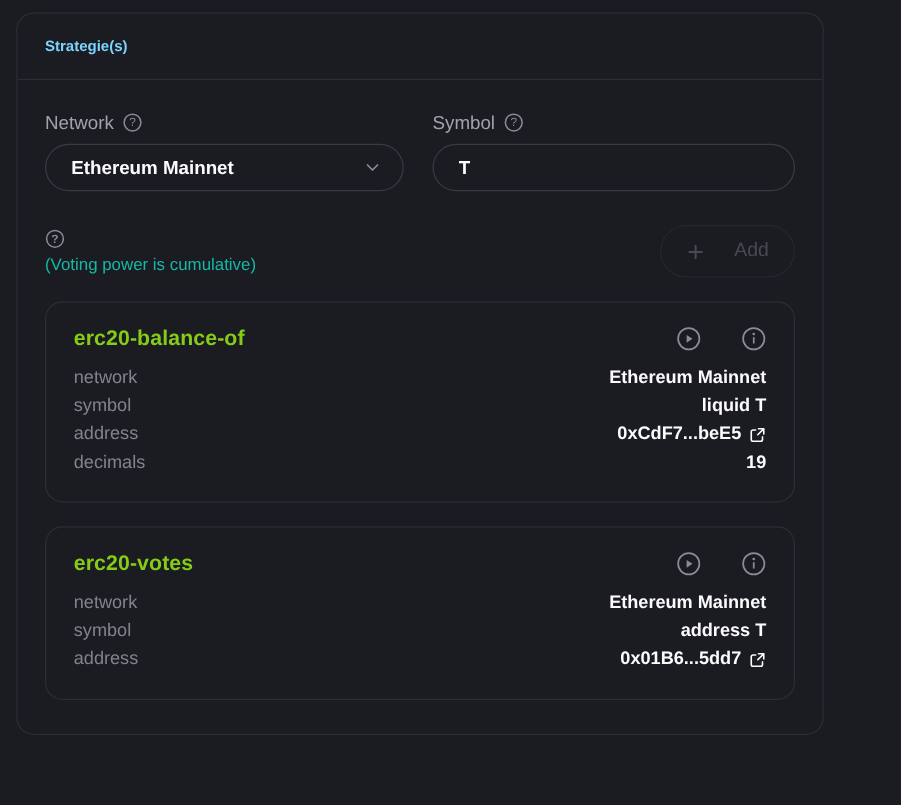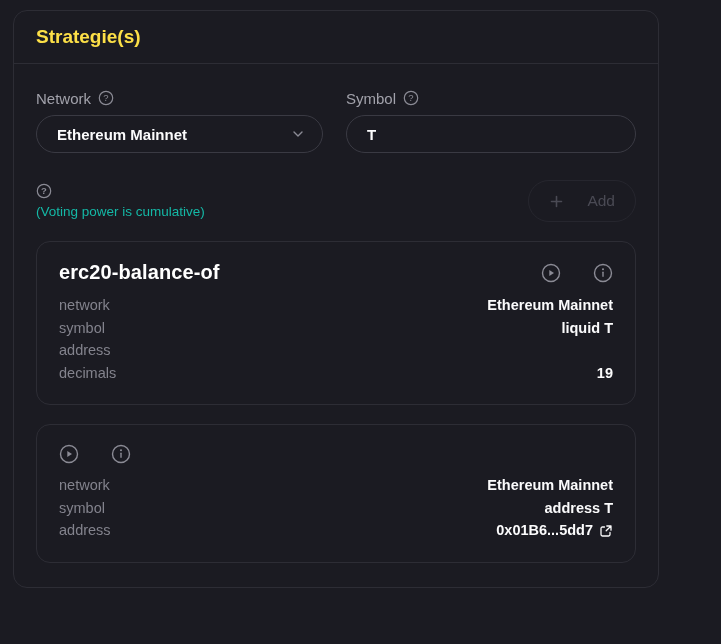--- a/index.html
+++ b/index.html
@@ -22,23 +22,23 @@
   }
   .panel-header {
     height: 53px;
     display: flex;
     align-items: center;
     padding: 0 22px;
     border-bottom: 1px solid #2d2d35;
     box-sizing: border-box;
   }
   .panel-title {
-    font-size: 19px;
-    font-weight: 700;
-    color: #fde047;
+    font-size: 12px;
+    font-weight: 700;
+    color: #7dd3fc;
   }
   .panel-body { padding: 25px 22px 0; }
 
   .form-row { display: flex; gap: 23px; }
   .field-network { width: 287px; flex: none; }
   .field-symbol { flex: 1; }
   .field-label {
     display: flex;
     align-items: center;
     gap: 7px;
@@ -120,23 +120,23 @@
     border-radius: 14px;
     padding: 19px 22px 20px;
     cursor: pointer;
   }
   .card-head {
     display: flex;
     justify-content: space-between;
     align-items: center;
   }
   .card-title {
-    font-size: 20px;
-    font-weight: 700;
-    color: #ffffff;
+    font-size: 17px;
+    font-weight: 700;
+    color: #84cc16;
     letter-spacing: 0.1px;
   }
   .card-icons { display: flex; gap: 32px; align-items: center; }
   .icon-btn {
     background: none;
     border: none;
     padding: 0;
     display: flex;
     cursor: pointer;
   }
@@ -250,30 +250,40 @@
           <div class="row">
             <span class="row-label">network</span>
             <span class="row-value">Ethereum Mainnet</span>
           </div>
           <div class="row">
             <span class="row-label">symbol</span>
             <span class="row-value">liquid T</span>
           </div>
           <div class="row">
             <span class="row-label">address</span>
+            <span class="row-value">
+              <span>0xCdF7...beE5</span>
+              <span class="ext-icon" style="display:flex">
+                <svg width="14" height="14" viewBox="0 0 14 14">
+                    <path d="M5.5 3 H3.4 A1.4 1.4 0 0 0 2 4.4 V10.6 A1.4 1.4 0 0 0 3.4 12 H9.6 A1.4 1.4 0 0 0 11 10.6 V8.5" fill="none" stroke="#fbfbfc" stroke-width="1.3" stroke-linecap="round"></path>
+                    <path d="M7.8 2 H12 V6.2 M12 2 L7.2 6.8" fill="none" stroke="#fbfbfc" stroke-width="1.3" stroke-linecap="round" stroke-linejoin="round"></path>
+                  </svg>
+              </span>
+            </span>
           </div>
           <div class="row">
             <span class="row-label">decimals</span>
             <span class="row-value">19</span>
           </div>
         </div>
       </div>
 
       <div class="card">
         <div class="card-head">
+          <div class="card-title">erc20-votes</div>
           <div class="card-icons">
             <button class="icon-btn">
               <svg width="20" height="20" viewBox="0 0 20 20">
                   <circle cx="10" cy="10" r="8.5" fill="none" stroke="#8b8b95" stroke-width="1.4"></circle>
                   <path d="M8.3 6.9 L13 10 L8.3 13.1 Z" fill="#8b8b95"></path>
                 </svg>
             </button>
             <button class="icon-btn">
               <svg width="20" height="20" viewBox="0 0 20 20">
                   <circle cx="10" cy="10" r="8.5" fill="none" stroke="#8b8b95" stroke-width="1.4"></circle>

